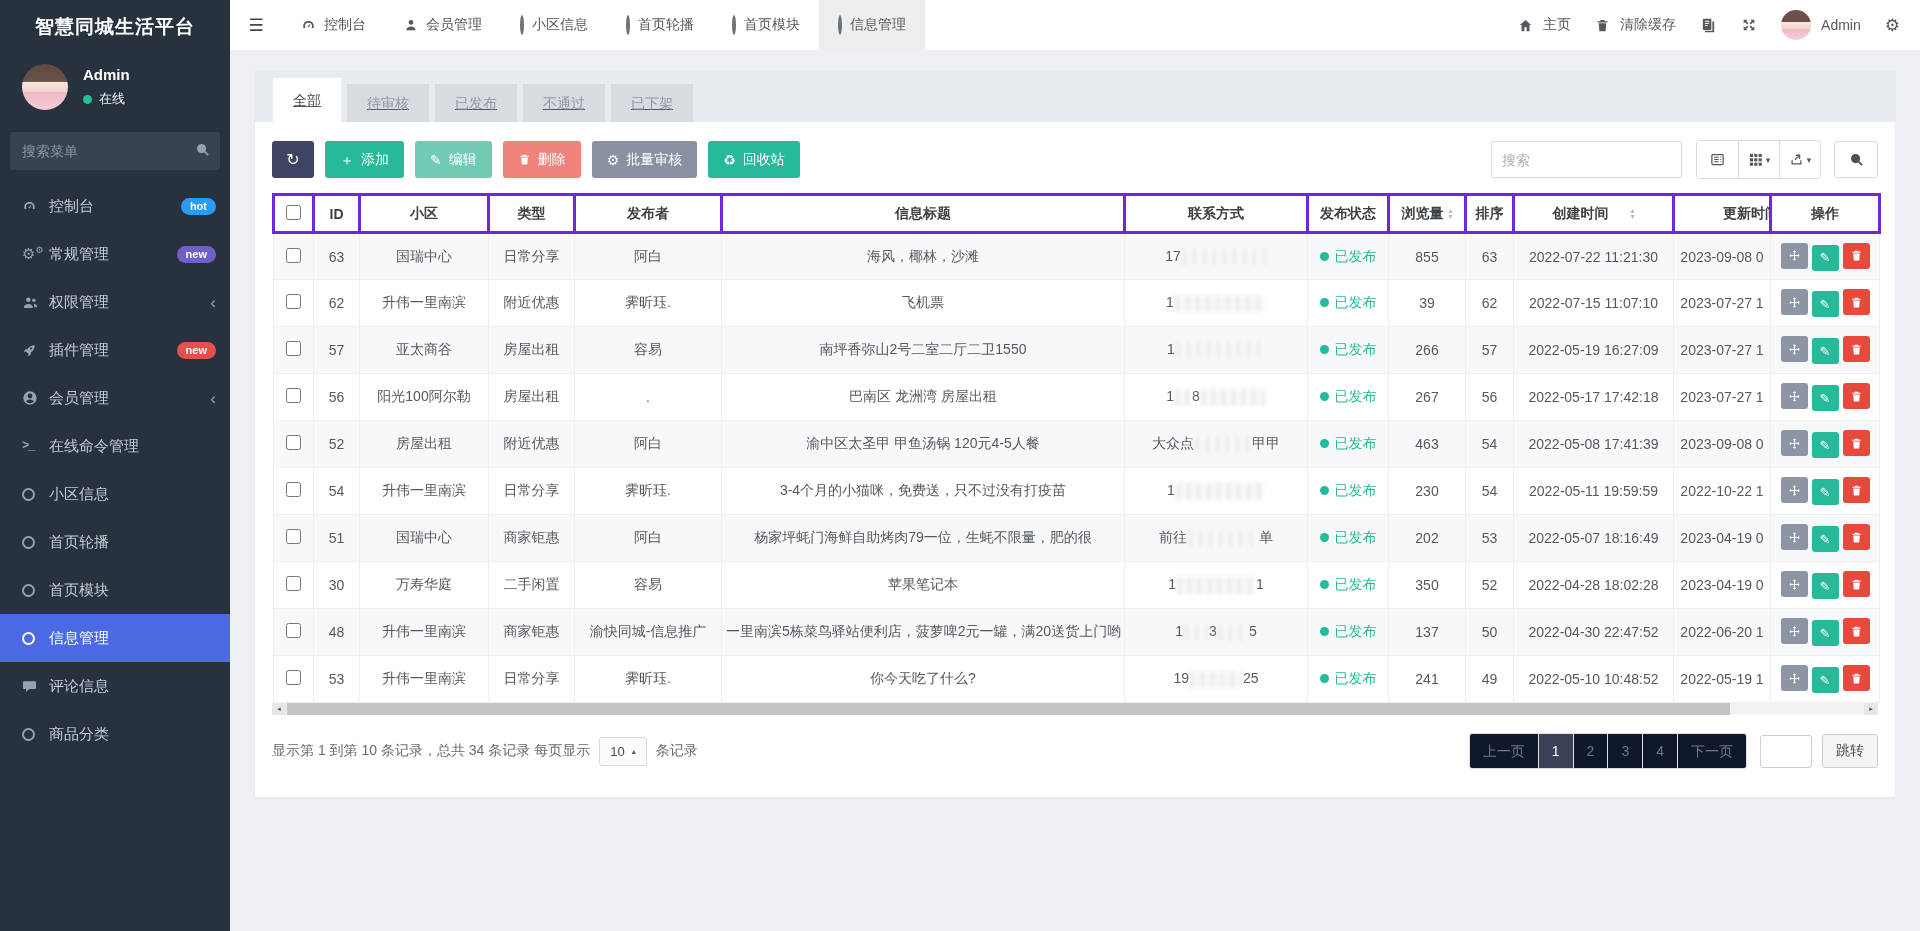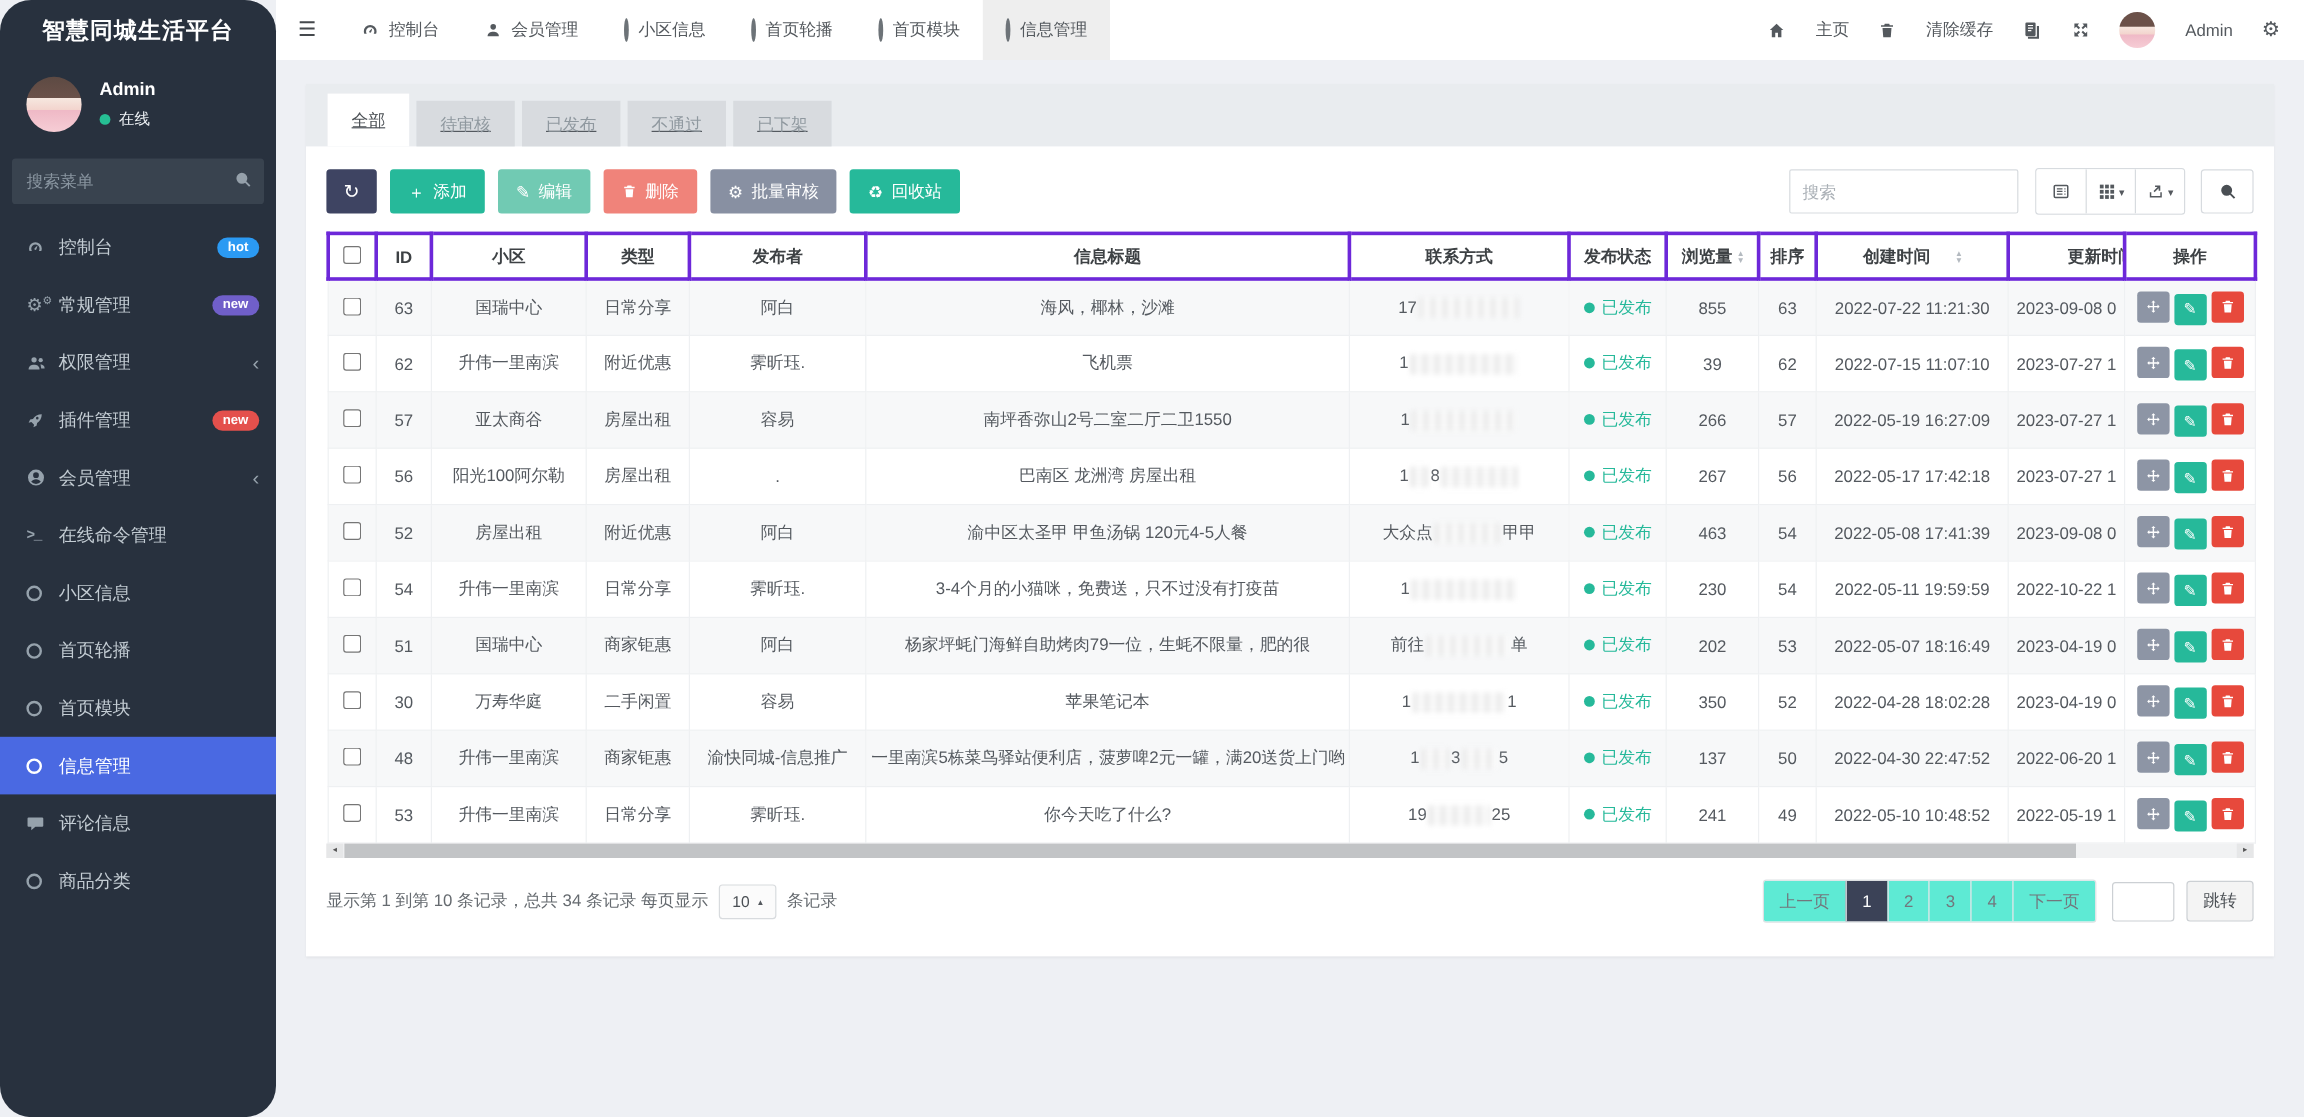--- a/index.html
+++ b/index.html
@@ -2,21 +2,21 @@
 <html><head>
 <meta charset="utf-8">
 <style>
   * { margin:0; padding:0; box-sizing:border-box; }
   html,body { width:1920px; height:931px; overflow:hidden;
     font-family:"Liberation Sans","DejaVu Sans",sans-serif; }
   body { position:relative; background:#eef0f4; color:#54595f; }
   .svgi { width:15px; height:15px; fill:currentColor; display:block; }
 
   
-  .sidebar { position:absolute; left:0; top:0; width:230px; height:931px; background:#28313e; z-index:5;border-radius:26px; }
+  .sidebar { position:absolute; left:0; top:0; width:230px; height:931px; background:#28313e; z-index:5; }
   .logo { height:52px; line-height:54px; text-align:center; font-size:19px; font-weight:bold; color:#fff; letter-spacing:1px; }
   .userpanel { display:flex; align-items:center; padding:12px 18px 14px 22px; }
   .avatar { width:46px; height:46px; border-radius:50%; flex:0 0 46px;
     background:linear-gradient(180deg,#5d4a43 0%,#6b5149 38%,#f6e7df 39%,#f3d4cd 60%,#efb9c6 61%,#f6cdd5 100%); }
   .user-meta { margin-left:15px; }
   .user-name { color:#fff; font-weight:bold; font-size:15px; }
   .user-status { margin-top:7px; font-size:13px; color:#eef2f5; display:flex; align-items:center; }
   .dot-green { width:9px; height:9px; border-radius:50%; background:#26bf94; margin-right:7px; }
   .sidebar-search { margin:8px 10px 4px; position:relative; }
   .sidebar-search input { width:100%; height:38px; background:#39434f; border:none; border-radius:3px;
@@ -34,21 +34,21 @@
   .term { font-family:"Liberation Mono","DejaVu Sans Mono",monospace; font-size:12px; font-weight:bold; letter-spacing:-1px; }
 
   
   .navbar { position:absolute; left:230px; top:0; right:0; height:50px; background:#fff; display:flex; align-items:stretch; z-index:4; }
   .hamburger { width:52px; display:flex; align-items:center; justify-content:center; font-size:17px; color:#45494d; cursor:pointer; }
   .nav-tabs { display:flex; }
   .nav-tab { display:flex; align-items:center; gap:8px; padding:0 19px; font-size:14px; color:#54595e; cursor:pointer; }
   .nav-tab .ring { width:11px; height:11px; color:#6d7378; }
   .nav-tab.active { background:#eeeeee; }
   .nav-right { margin-left:auto; display:flex; align-items:center; gap:24px; padding-right:20px; color:#54595e; font-size:14px; }
-  .nav-link { display:flex; align-items:center; gap:25px; cursor:pointer; }
+  .nav-link { display:flex; align-items:center; gap:10px; cursor:pointer; }
   .nav-avatar { width:30px; height:30px; border-radius:50%;
     background:linear-gradient(180deg,#6b5149 0%,#6b5149 40%,#f6e7df 41%,#f3d4cd 62%,#efb9c6 63%,#f6cdd5 100%); }
 
   
   .main { position:absolute; left:230px; top:50px; right:0; bottom:0; background:#eef0f4; }
   .card { margin:20px 25px 0; background:#fff; box-shadow:0 1px 2px rgba(0,0,0,.05); }
   .tabstrip { background:#e9ecef; display:flex; align-items:flex-end; padding:0 0 0 18px; height:52px;text-decoration:underline; }
   .stab { padding:0 20px; height:38px; line-height:38px; background:#d8dbdf; color:#8f989f; font-size:14px; margin-right:6px; cursor:pointer; }
   .stab.active { background:#fff; color:#4a4f54; height:44px; line-height:44px; }
   .card-body { padding:18px 17px 28px; }
@@ -104,21 +104,21 @@
   .hs-left { left:0; } .hs-right { right:0; }
   .hs-thumb { position:absolute; left:15px; right:148px; top:0; height:12px; background:#c2c4c6; cursor:grab; }
 
   
   .tfooter { display:flex; align-items:center; margin-top:18px; color:#666b70; font-size:14px; }
   .psize { display:inline-flex; align-items:center; gap:7px; border:1px solid #d8dbde; background:#fbfbfb;
     border-radius:3px; padding:6px 10px; margin:0 9px; color:#4a4f54; font-size:13px; cursor:pointer; }
   .psize .caret { font-size:8px; }
   .pager { margin-left:auto; display:flex; align-items:center; }
   .pages { display:flex; border:1px solid #dde1e4; border-radius:3px; overflow:hidden; }
-  .page { padding:0 13px; height:34px; line-height:34px; background:#5eead4; color:#72777d;
+  .page { padding:0 13px; height:34px; line-height:34px; background:#0f172a; color:#72777d;
     border-left:1px solid #e2e5e8; text-align:center; cursor:pointer; font-size:14px; }
   .page:first-child { border-left:none; }
   .page.active { background:#3b4257; color:#fff; min-width:12px; }
   .jump-input { width:52px; height:33px; border:1px solid #ccd0d4; border-radius:3px; margin-left:13px; outline:none; padding:0 6px; font-family:inherit; }
   .jump-btn { height:34px; padding:0 13px; border:1px solid #ccd0d4; background:#f4f4f4; border-radius:3px;
     margin-left:10px; color:#4a4f54; font-size:14px; cursor:pointer; font-family:inherit; }
 </style>
 </head>
 <body>
 

